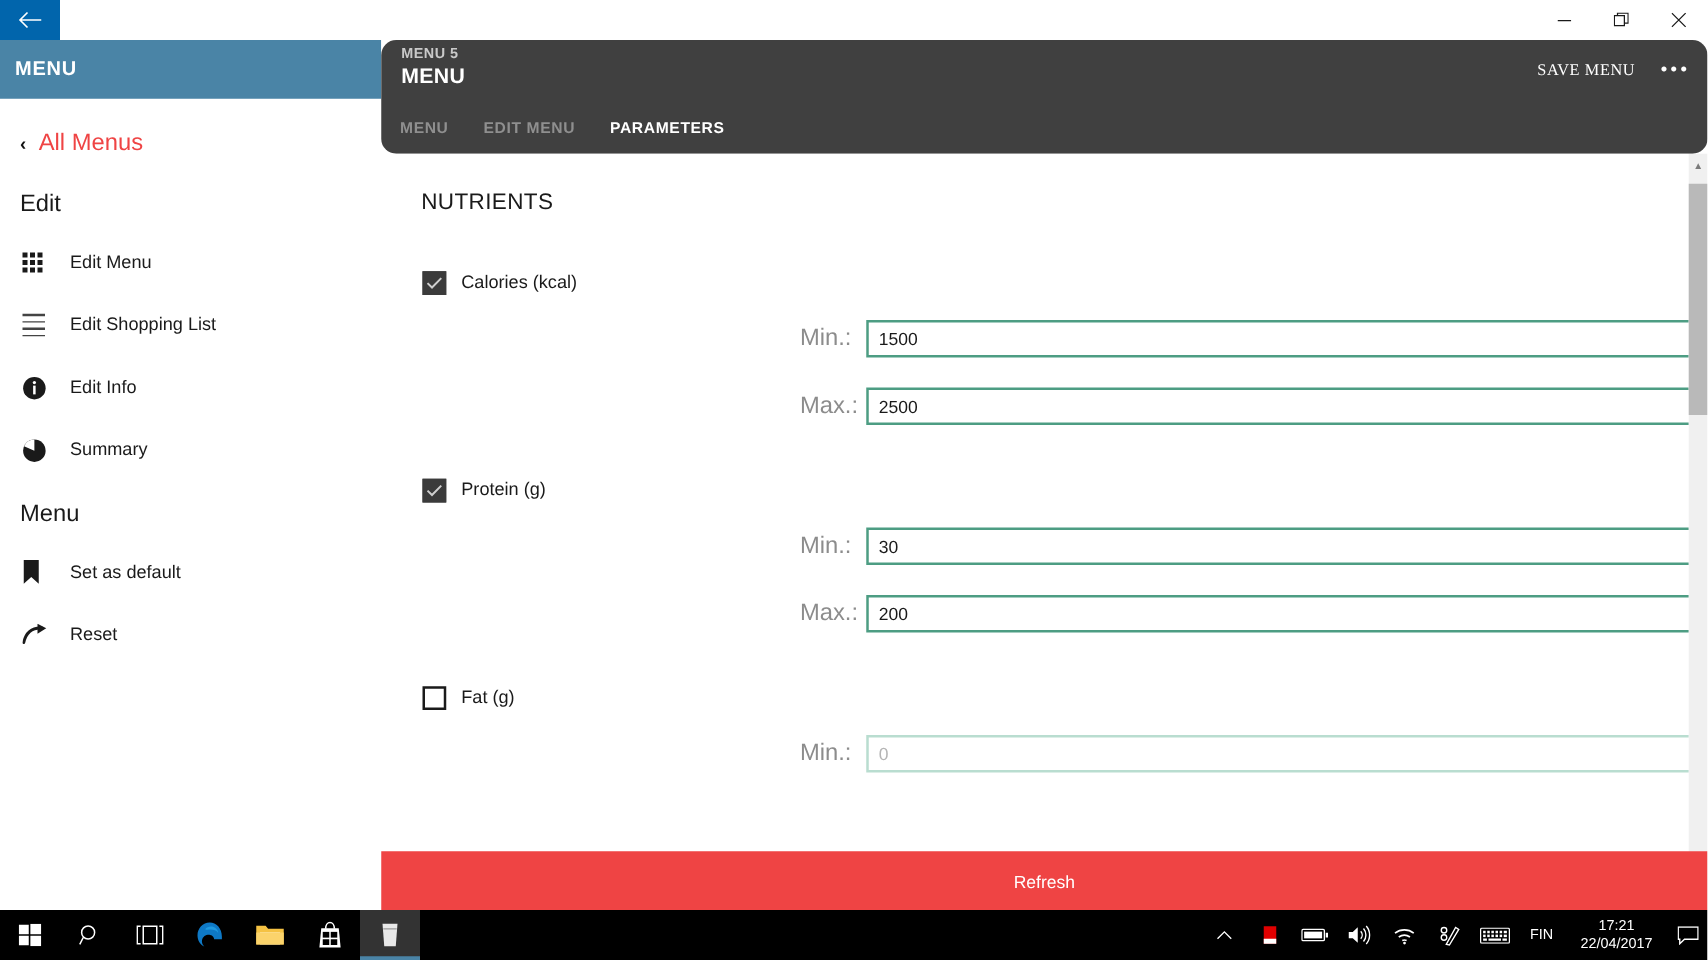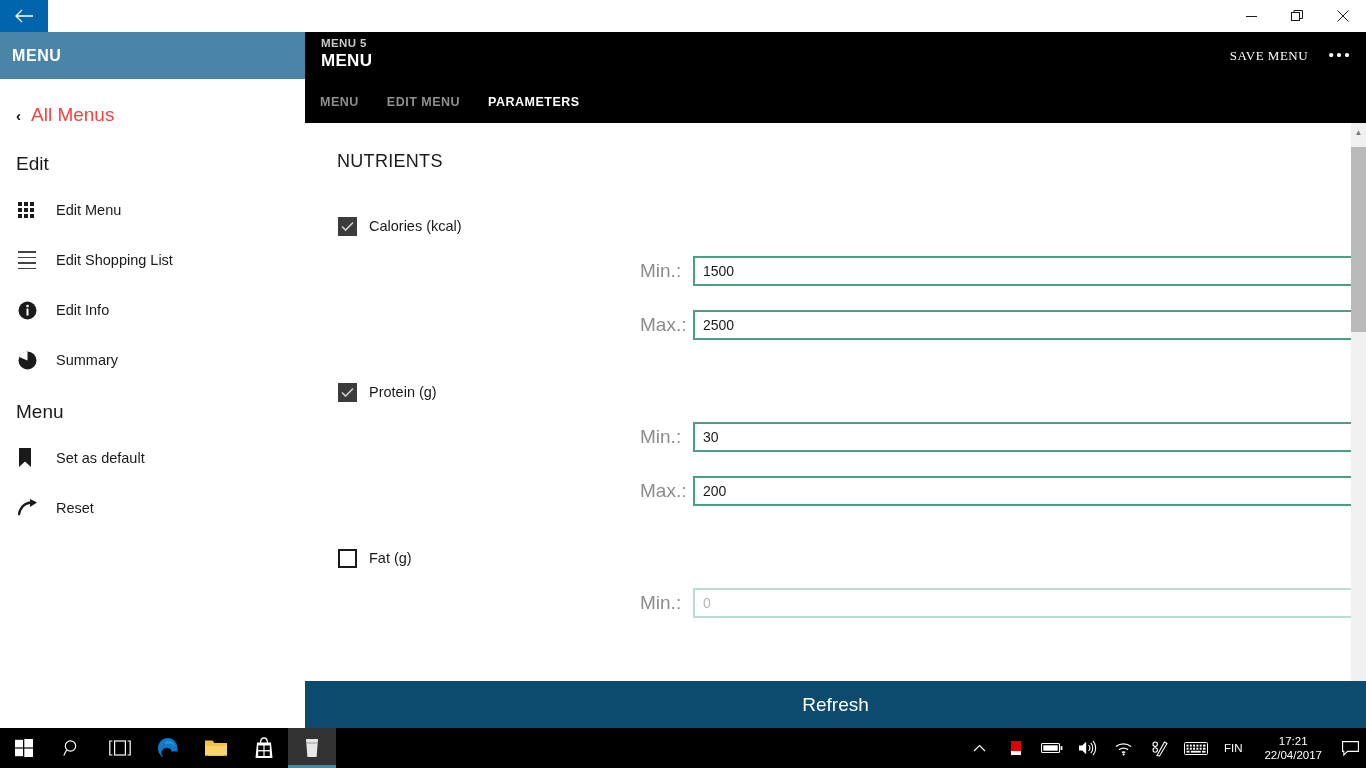--- a/index.html
+++ b/index.html
@@ -78,21 +78,21 @@
   .ico-list { width: 18px; }
   .ico-list i { display:block; height:1.5px; background:#444; margin-bottom:4px; }
   .ico-list i:last-child{ margin-bottom:0; }
 
   
   .main {
     position: absolute; top: 32px; left: 305px; width: 1061px; height: 696px;
     background: #ffffff;
   }
   .main-header {
-    position: relative; height: 91px; background: #000000;
+    position: relative; height: 91px; background: #404040; border-radius: 12px;
   }
   .hdr-kicker {
     position: absolute; left: 16px; top: 5px;
     font-size: 11.5px; color: #c9c9c9; font-weight: bold; letter-spacing: 0.4px;
   }
   .hdr-title {
     position: absolute; left: 16px; top: 19px;
     font-size: 17px; color: #ffffff; font-weight: bold; letter-spacing: 0.3px;
   }
   .hdr-actions {
@@ -142,23 +142,23 @@
     border: 2px solid #4d9d83; background: #ffffff;
     font-family: "Liberation Sans", sans-serif;
     font-size: 14px; color: #1a1a1a; padding: 0 8px;
     outline: none;
   }
   .field-input.disabled { border: 2px solid #b9ddd0; color: #b0b0b0; }
   .field-input.disabled::placeholder { color: #b5b5b5; }
 
   .refresh-bar {
     position: absolute; left: 0; bottom: 0; width: 1061px; height: 47px;
-    background: #0c4a6e; color: #ffffff;
+    background: #ef4444; color: #ffffff;
     display: flex; align-items: center; justify-content: center;
-    font-size: 19px; cursor: pointer; border: none;
+    font-size: 14px; cursor: pointer; border: none;
     font-family: "Liberation Sans", sans-serif;
   }
 
   
   .scrollbar {
     position: absolute; top: 91px; right: 0; width: 15px; height: 605px;
     background: #f0f0f0;
   }
   .sb-arrow {
     position: absolute; left: 0; width: 15px; height: 18px;

